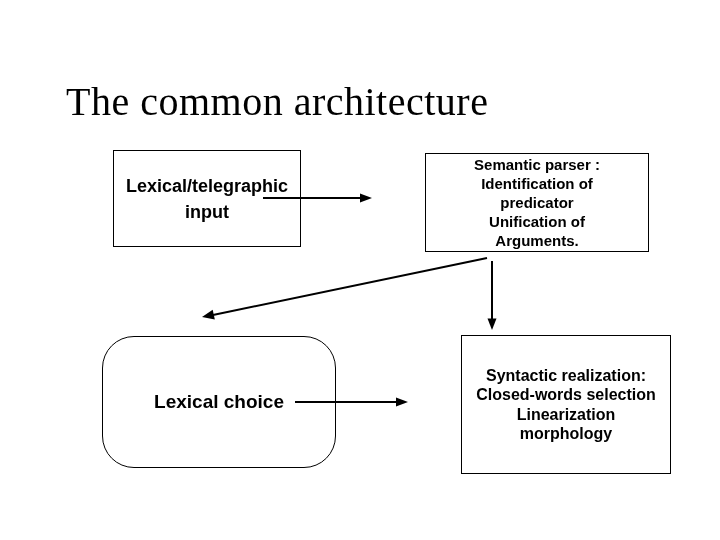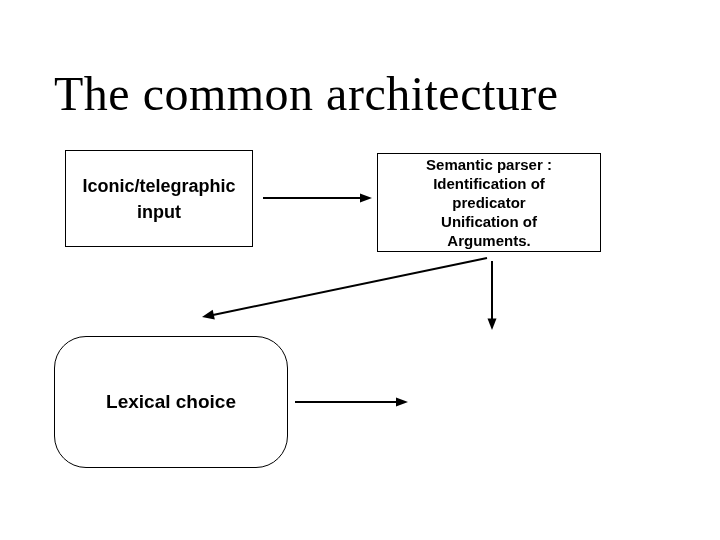--- a/index.html
+++ b/index.html
@@ -12,39 +12,40 @@
     width: 720px;
     height: 540px;
     background: #ffffff;
     overflow: hidden;
     font-family: "Liberation Sans", sans-serif;
   }
   .title {
     position: absolute;
     left: 54px;
     top: 66px;
-    margin: 0;
+    margin: 12px;
     font-family: "Liberation Serif", "DejaVu Serif", serif;
-    font-size: 48px;
+    font-size: 40px;
     font-weight: 400;
     color: #000000;
     white-space: nowrap;
     letter-spacing: 0.5px;
   }
   .node {
     position: absolute;
     box-sizing: border-box;
     border: 1.5px solid #000000;
     background: #ffffff;
     display: flex;
     align-items: center;
     justify-content: center;
     text-align: center;
     color: #000000;
     font-weight: bold;
+    margin-left: 48px;
   }
   .node .label {
     white-space: pre-line;
     width: 100%;
   }
   .node-iconic {
     left: 65px; top: 150px; width: 188px; height: 97px;
     font-size: 18px; line-height: 26px;
   }
   .node-parser {
@@ -69,36 +70,42 @@
   .connector-layer polygon { fill: #000000; stroke: none; }
 </style>
 </head>
 <body>
 
 <div class="slide">
 
   <h1 class="title">The common architecture</h1>
 
   <div class="node node-iconic">
-    <span class="label">Iconic/telegraphic
+    <span class="label">Lexical/telegraphic
 input</span>
   </div>
 
   <div class="node node-parser">
     <span class="label">Semantic parser :
 Identification of
 predicator
 Unification of
 Arguments.</span>
   </div>
 
   <div class="node node-lexical">
     <span class="label">Lexical choice</span>
   </div>
 
+  <div class="node node-syntactic">
+    <span class="label">Syntactic realization:
+Closed-words selection
+Linearization
+morphology</span>
+  </div>
 
   <svg class="connector-layer" viewBox="0 0 720 540" xmlns="http://www.w3.org/2000/svg">
 
     <g>
       <line x1="263" y1="198" x2="362" y2="198"></line>
       <polygon points="372,198 360,193.6 360,202.4"></polygon>
     </g>
 
     <g>
       <line x1="487" y1="258" x2="213" y2="315"></line>

